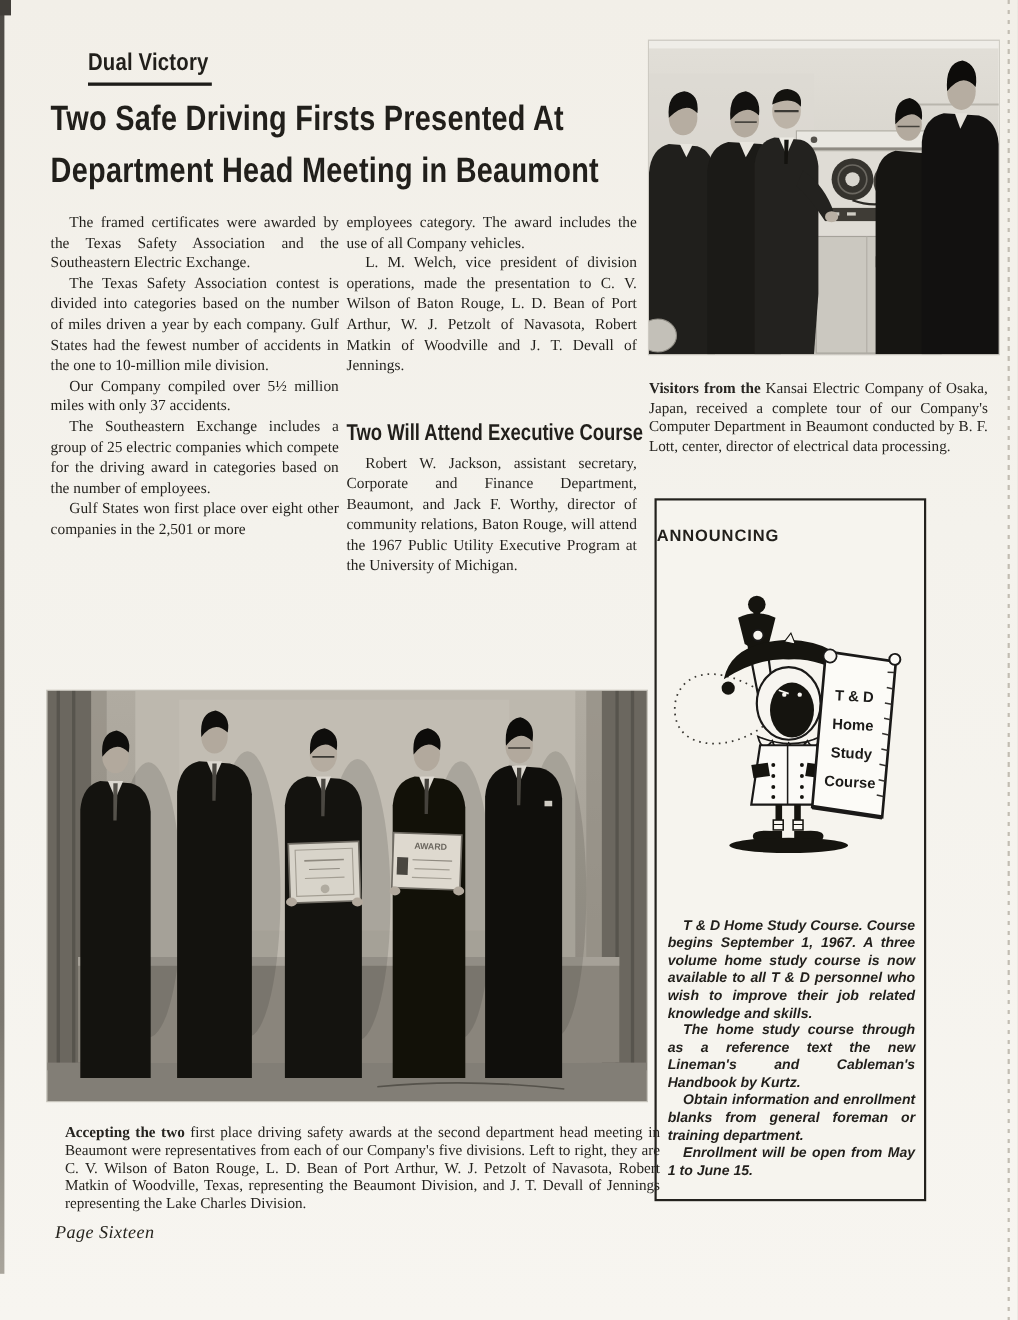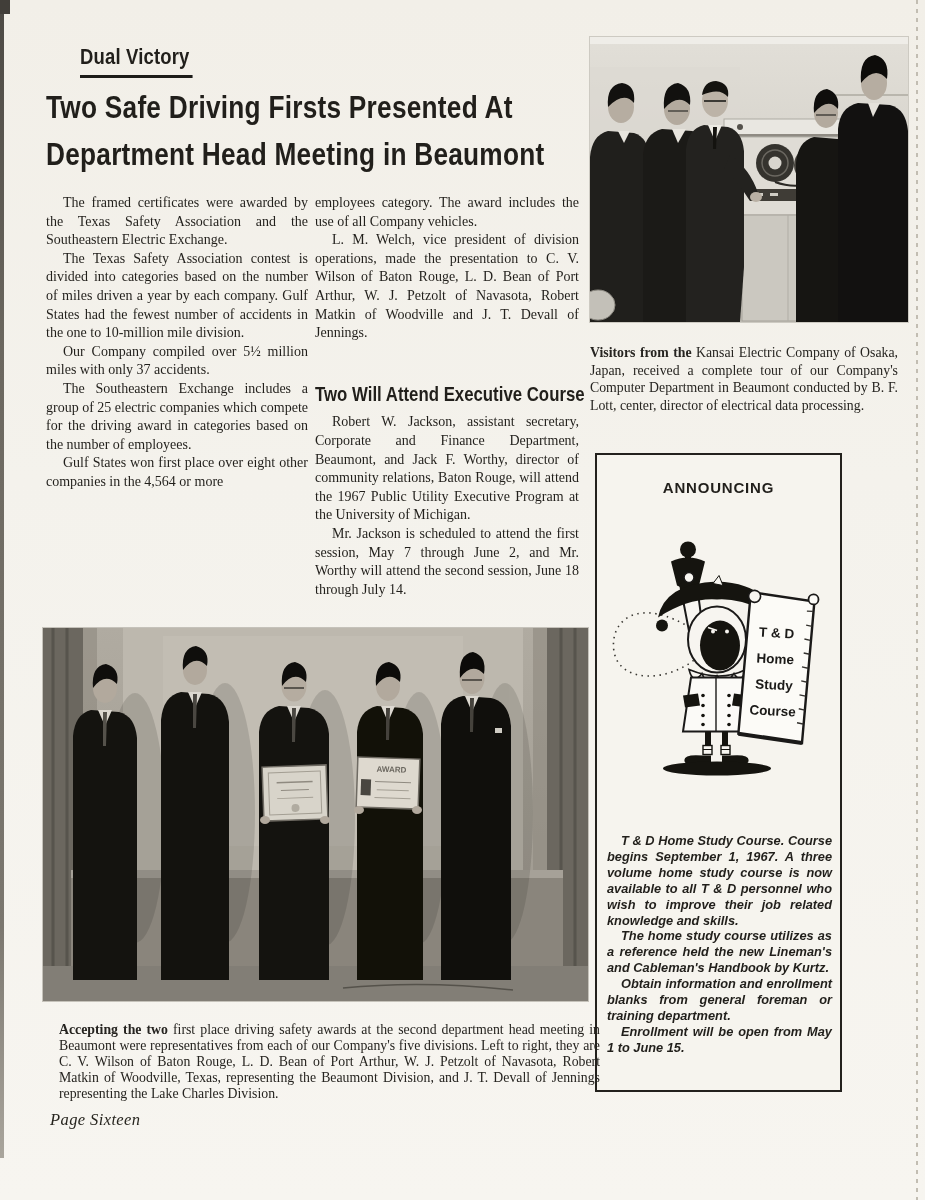--- a/index.html
+++ b/index.html
@@ -31,21 +31,21 @@
   .photo svg{display:block;}
   .photo-top{left:590px;top:37px;width:318px;height:285px;box-shadow:0 0 0 1px #cdcac2;}
   .photo-bottom{left:43px;top:628px;width:545px;height:373px;box-shadow:0 0 0 1px #c5c2ba;}
   
   .caption{position:absolute;text-align:justify;color:#262420;}
   .caption-top{left:590px;top:330px;width:308px;font-size:13.8px;line-height:17.8px;}
   .caption-bottom{left:45px;top:1008px;width:541px;font-size:13.8px;line-height:16.1px;margin-left:14px;}
   .caption b{font-weight:bold;}
   
   .announce-box{position:absolute;left:595px;top:453px;width:247px;height:639px;border:2px solid #23211d;box-sizing:border-box;background:#f6f4ee;}
-  .announce-head{position:absolute;left:0;top:24px;width:100%;text-align:center;
+  .announce-head{position:absolute;left:0;top:24px;width:100%;
         font-family:"Liberation Sans",sans-serif;font-weight:bold;font-size:15px;letter-spacing:.8px;}
   .cartoon{position:absolute;left:8px;top:72px;width:228px;height:262px;}
   .announce-text{position:absolute;left:10px;right:8px;top:378px;
         font-family:"Liberation Sans",sans-serif;font-weight:bold;font-size:12.8px;line-height:15.9px;text-align:justify;font-style:italic;}
   .announce-text p{margin:0;text-indent:14px;}
   
   .page-footer{position:absolute;left:50px;top:1110px;font-style:italic;font-size:16.5px;letter-spacing:.4px;color:#27251f;}
 </style>
 </head>
 <body>
@@ -61,29 +61,28 @@
   <h1 class="headline" style="margin:0;">
     <span>Two Safe Driving Firsts Presented At</span><br>
     <span>Department Head Meeting in Beaumont</span>
   </h1>
 
   <div class="col col1">
     <p>The framed certificates were awarded by the Texas Safety Association and the Southeastern Electric Exchange.</p>
     <p>The Texas Safety Association contest is divided into categories based on the number of miles driven a year by each company. Gulf States had the fewest number of accidents in the one to 10-million mile division.</p>
     <p>Our Company compiled over 5½ million miles with only 37 accidents.</p>
     <p>The Southeastern Exchange includes a group of 25 electric companies which compete for the driving award in categories based on the number of employees.</p>
-    <p>Gulf States won first place over eight other companies in the 4,564 or more</p>
+    <p>Gulf States won first place over eight other companies in the 2,501 or more</p>
   </div>
 
   <div class="col col2">
     <p class="no-indent">employees category. The award includes the use of all Company vehicles.</p>
     <p>L. M. Welch, vice president of division operations, made the presentation to C. V. Wilson of Baton Rouge, L. D. Bean of Port Arthur, W. J. Petzolt of Navasota, Robert Matkin of Woodville and J. T. Devall of Jennings.</p>
     <h2 class="subhead"><span>Two Will Attend Executive Course</span></h2>
     <p>Robert W. Jackson, assistant secretary, Corporate and Finance Department, Beaumont, and Jack F. Worthy, director of community relations, Baton Rouge, will attend the 1967 Public Utility Executive Program at the University of Michigan.</p>
-    <p>Mr. Jackson is scheduled to attend the first session, May 7 through June 2, and Mr. Worthy will attend the second session, June 18 through July 14.</p>
   </div>
 
   <figure class="photo photo-top" style="margin:0;">
     <svg width="318" height="285" viewBox="0 0 318 285">
       <defs>
         <linearGradient id="wallg" x1="0" y1="0" x2="0" y2="1">
           <stop offset="0" stop-color="#e2dfd8"></stop>
             <stop offset="0.6" stop-color="#d2cfc7"></stop>
             <stop offset="1" stop-color="#c3c0b8"></stop>
         </linearGradient>
@@ -207,21 +206,21 @@
         <circle cx="146" cy="62" r="6" fill="#f7f5f0" stroke="#1a1918" stroke-width="1.6"></circle>
         <text x="170" y="102" text-anchor="middle" font-family="Liberation Sans, sans-serif" font-size="13.5" font-weight="bold" fill="#1b1a18">T &amp; D</text>
         <text x="170" y="128" text-anchor="middle" font-family="Liberation Sans, sans-serif" font-size="13.5" font-weight="bold" fill="#1b1a18">Home</text>
         <text x="170" y="154" text-anchor="middle" font-family="Liberation Sans, sans-serif" font-size="13.5" font-weight="bold" fill="#1b1a18">Study</text>
         <text x="170" y="180" text-anchor="middle" font-family="Liberation Sans, sans-serif" font-size="13.5" font-weight="bold" fill="#1b1a18">Course</text>
       </g>
     </svg>
 
     <div class="announce-text">
       <p>T &amp; D Home Study Course. Course begins September 1, 1967. A three volume home study course is now available to all T &amp; D personnel who wish to improve their job related knowledge and skills.</p>
-      <p>The home study course utilizes as a reference held the new Lineman's and Cableman's Handbook by Kurtz.</p>
+      <p>The home study course through as a reference text the new Lineman's and Cableman's Handbook by Kurtz.</p>
       <p>Obtain information and enrollment blanks from general foreman or training department.</p>
       <p>Enrollment will be open from May 1 to June 15.</p>
     </div>
   </aside>
 
   <figure class="photo photo-bottom" style="margin:0;">
     <svg width="545" height="373" viewBox="0 0 545 373">
       <defs>
         <linearGradient id="wall2" x1="0" y1="0" x2="0" y2="1">
           <stop offset="0" stop-color="#b0aba1"></stop>

